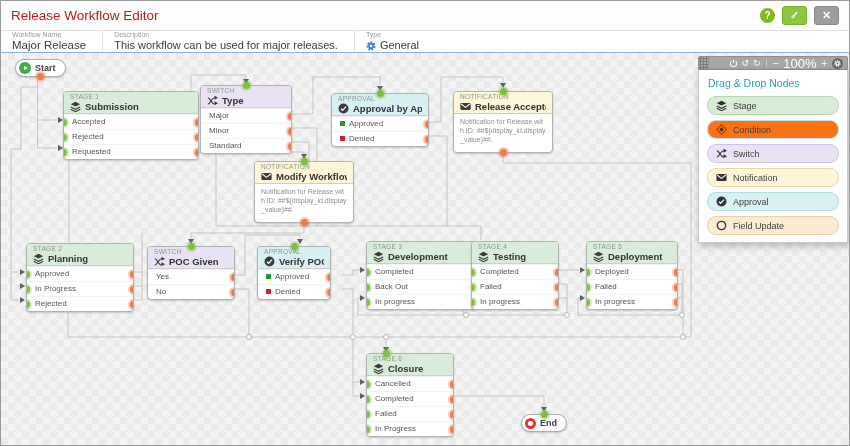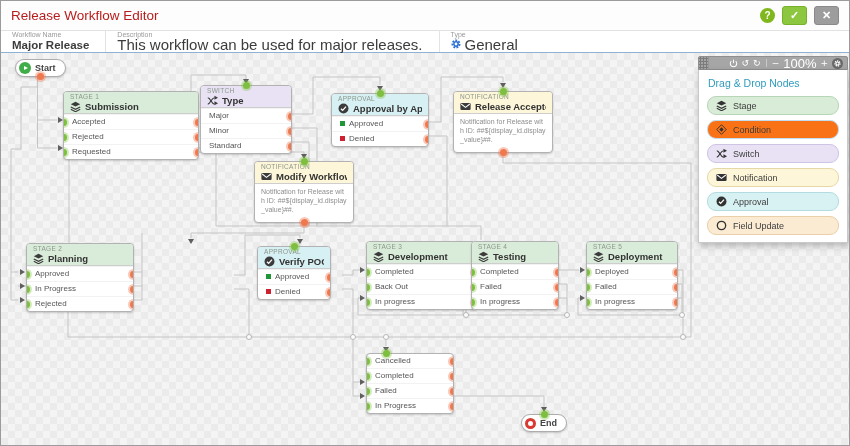--- a/index.html
+++ b/index.html
@@ -17,23 +17,23 @@
   .sqbtn{width:23px;height:17px;border-radius:3px;color:#fff;font-size:11px;font-weight:bold;
          display:flex;align-items:center;justify-content:center;cursor:pointer}
   .ok-btn{background:#8dc63f;border:1px solid #78b02a}
   .x-btn{background:#9d9d9d;border:1px solid #8a8a8a}
   
   .infobar{position:absolute;top:30px;left:0;right:0;height:22px;background:#fff;
            border-bottom:1px solid #8cb3d6;display:flex;box-sizing:border-box}
   .ifield{padding:1px 16px 2px 11px;border-right:1px solid #e3e3e3;display:flex;
           flex-direction:column;justify-content:center}
   .ilabel{font-size:7px;color:#9a9a9a;line-height:8px}
-  .ival{font-size:15px;color:#3c3c3c;line-height:12px}
-  .iname{font-weight:bold;font-size:11.5px}
-  .typeval{display:flex;align-items:flex-start;gap:4px}
+  .ival{font-size:11px;color:#3c3c3c;line-height:12px}
+  .iname{font-weight:normal;font-size:11.5px}
+  .typeval{display:flex;align-items:flex-end;gap:4px}
   
   .canvas{position:absolute;top:52px;left:0;right:0;bottom:0;background:#f4f4f4;
     background-image:
       linear-gradient(45deg,#ebebeb 25%,transparent 25%,transparent 75%,#ebebeb 75%),
       linear-gradient(45deg,#ebebeb 25%,transparent 25%,transparent 75%,#ebebeb 75%);
     background-size:14px 14px;background-position:0 0,7px 7px}
   .wires{position:absolute;left:0;top:0;width:850px;height:446px;pointer-events:none}
   
   .node{position:absolute;background:#fff;border:1px solid #b2b2b2;border-radius:4px;
         box-shadow:0 1px 2px rgba(0,0,0,.18);box-sizing:border-box;cursor:move}
@@ -291,20 +291,34 @@
             <use href="#i-layers"></use>
           </svg>
         <span>Planning</span>
         </div>
     </div>
     <div class="nrow"><span class="pdot g pL"></span><span>Approved</span><span class="pdot o pR"></span></div>
     <div class="nrow"><span class="pdot g pL"></span><span>In Progress</span><span class="pdot o pR"></span></div>
     <div class="nrow"><span class="pdot g pL"></span><span>Rejected</span><span class="pdot o pR"></span></div>
   </div>
 
+  <div class="node" style="left:146px;top:245px;width:88px">
+    <span class="pdot g pT"></span>
+    <div class="nhead h-switch">
+      <div class="kind">Switch</div>
+      <div class="ntitle">
+          <svg class="nicon">
+            <use href="#i-branch"></use>
+          </svg>
+        <span>POC Given</span>
+        </div>
+    </div>
+    <div class="nrow"><span>Yes</span><span class="pdot o pR"></span></div>
+    <div class="nrow"><span>No</span><span class="pdot o pR"></span></div>
+  </div>
 
   <div class="node" style="left:256px;top:245px;width:74px">
     <span class="pdot g pT"></span>
     <div class="nhead h-appr">
       <div class="kind">Approval</div>
       <div class="ntitle">
           <svg class="nicon">
             <use href="#i-check"></use>
           </svg>
         <span>Verify POC</span>
@@ -354,20 +368,29 @@
         <span>Deployment</span>
         </div>
     </div>
     <div class="nrow"><span class="pdot g pL"></span><span>Deployed</span><span class="pdot o pR"></span></div>
     <div class="nrow"><span class="pdot g pL"></span><span>Failed</span><span class="pdot o pR"></span></div>
     <div class="nrow"><span class="pdot g pL"></span><span>In progress</span><span class="pdot o pR"></span></div>
   </div>
 
   <div class="node" style="left:365px;top:352px;width:88px">
     <span class="pdot g pT pT6"></span>
+    <div class="nhead h-stage">
+      <div class="kind">Stage 6</div>
+      <div class="ntitle">
+          <svg class="nicon">
+            <use href="#i-layers"></use>
+          </svg>
+        <span>Closure</span>
+        </div>
+    </div>
     <div class="nrow"><span class="pdot g pL"></span><span>Cancelled</span><span class="pdot o pR"></span></div>
     <div class="nrow"><span class="pdot g pL"></span><span>Completed</span><span class="pdot o pR"></span></div>
     <div class="nrow"><span class="pdot g pL"></span><span>Failed</span><span class="pdot o pR"></span></div>
     <div class="nrow"><span class="pdot g pL"></span><span>In Progress</span><span class="pdot o pR"></span></div>
   </div>
 
   <div class="pill" style="left:520px;top:413px">
     <span class="end-ico"></span>
     <span>End</span>
     <span class="pdot g pT"></span>

